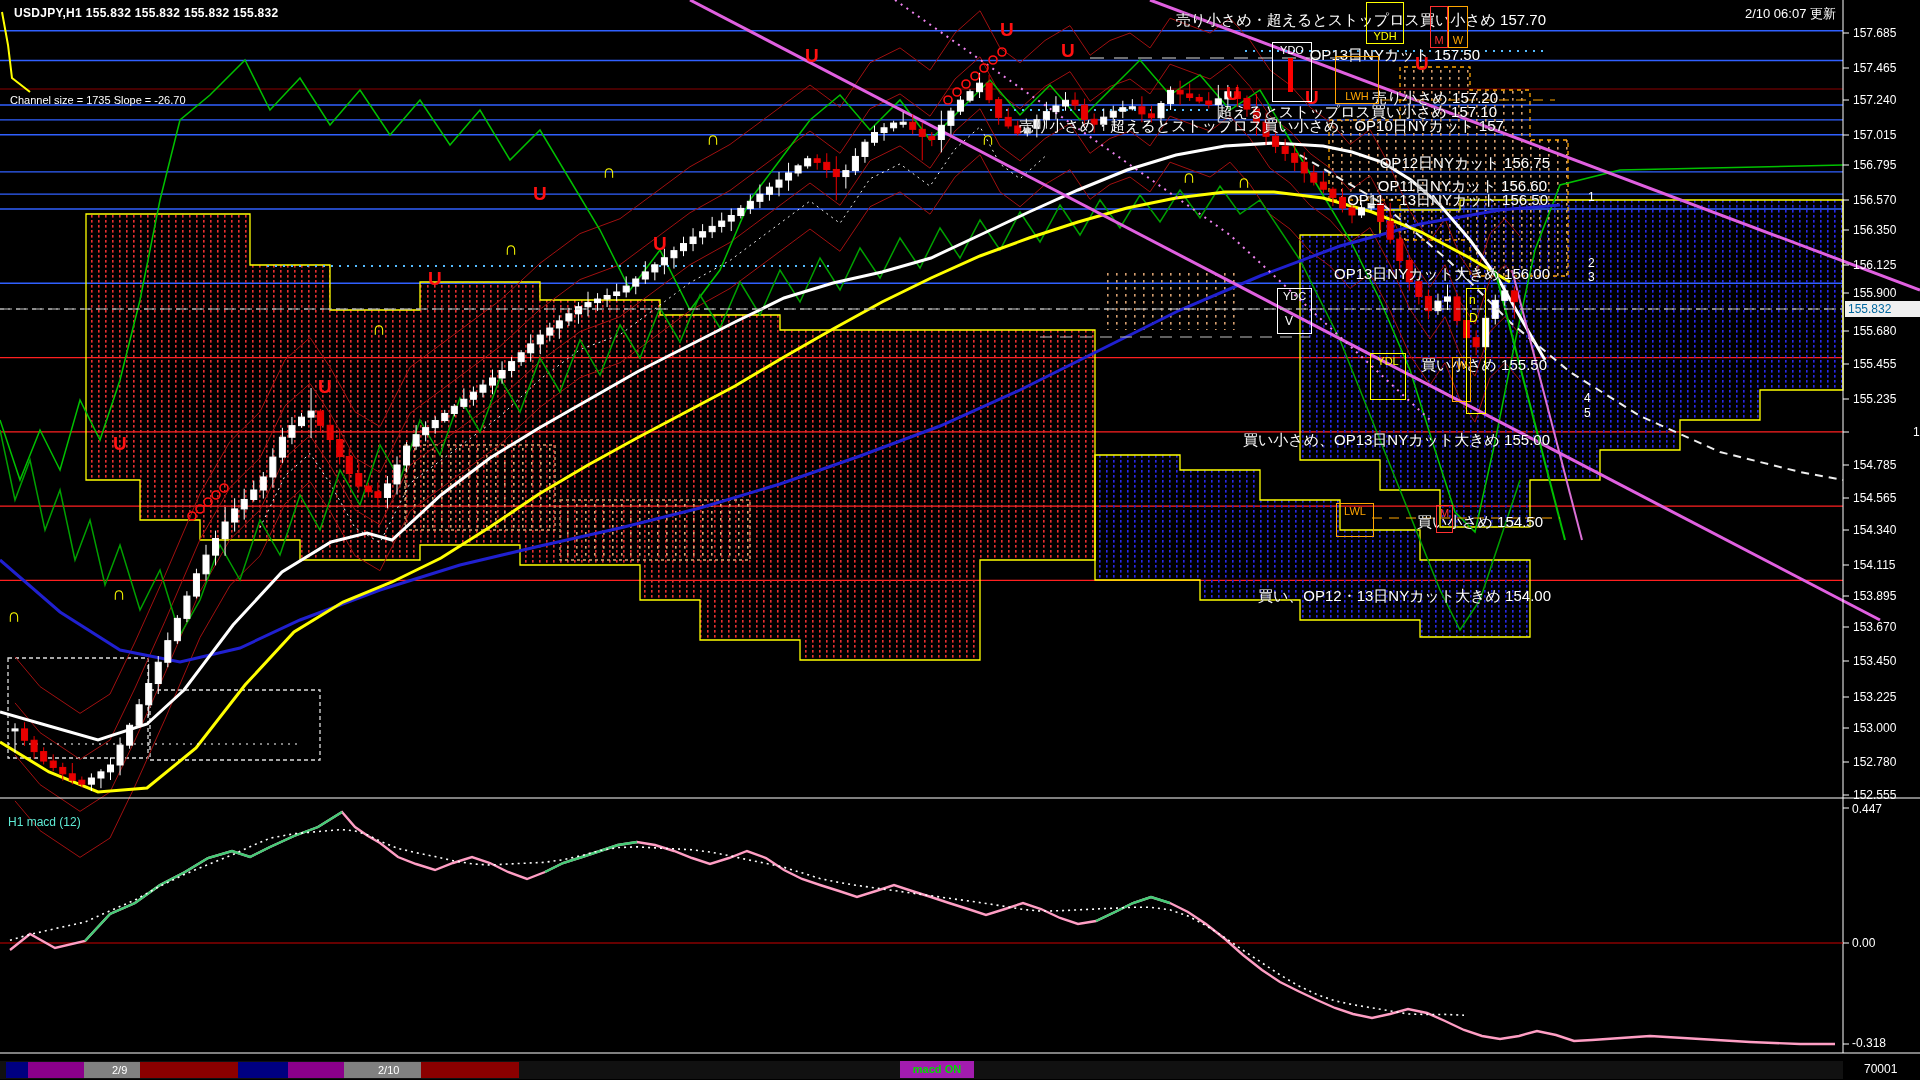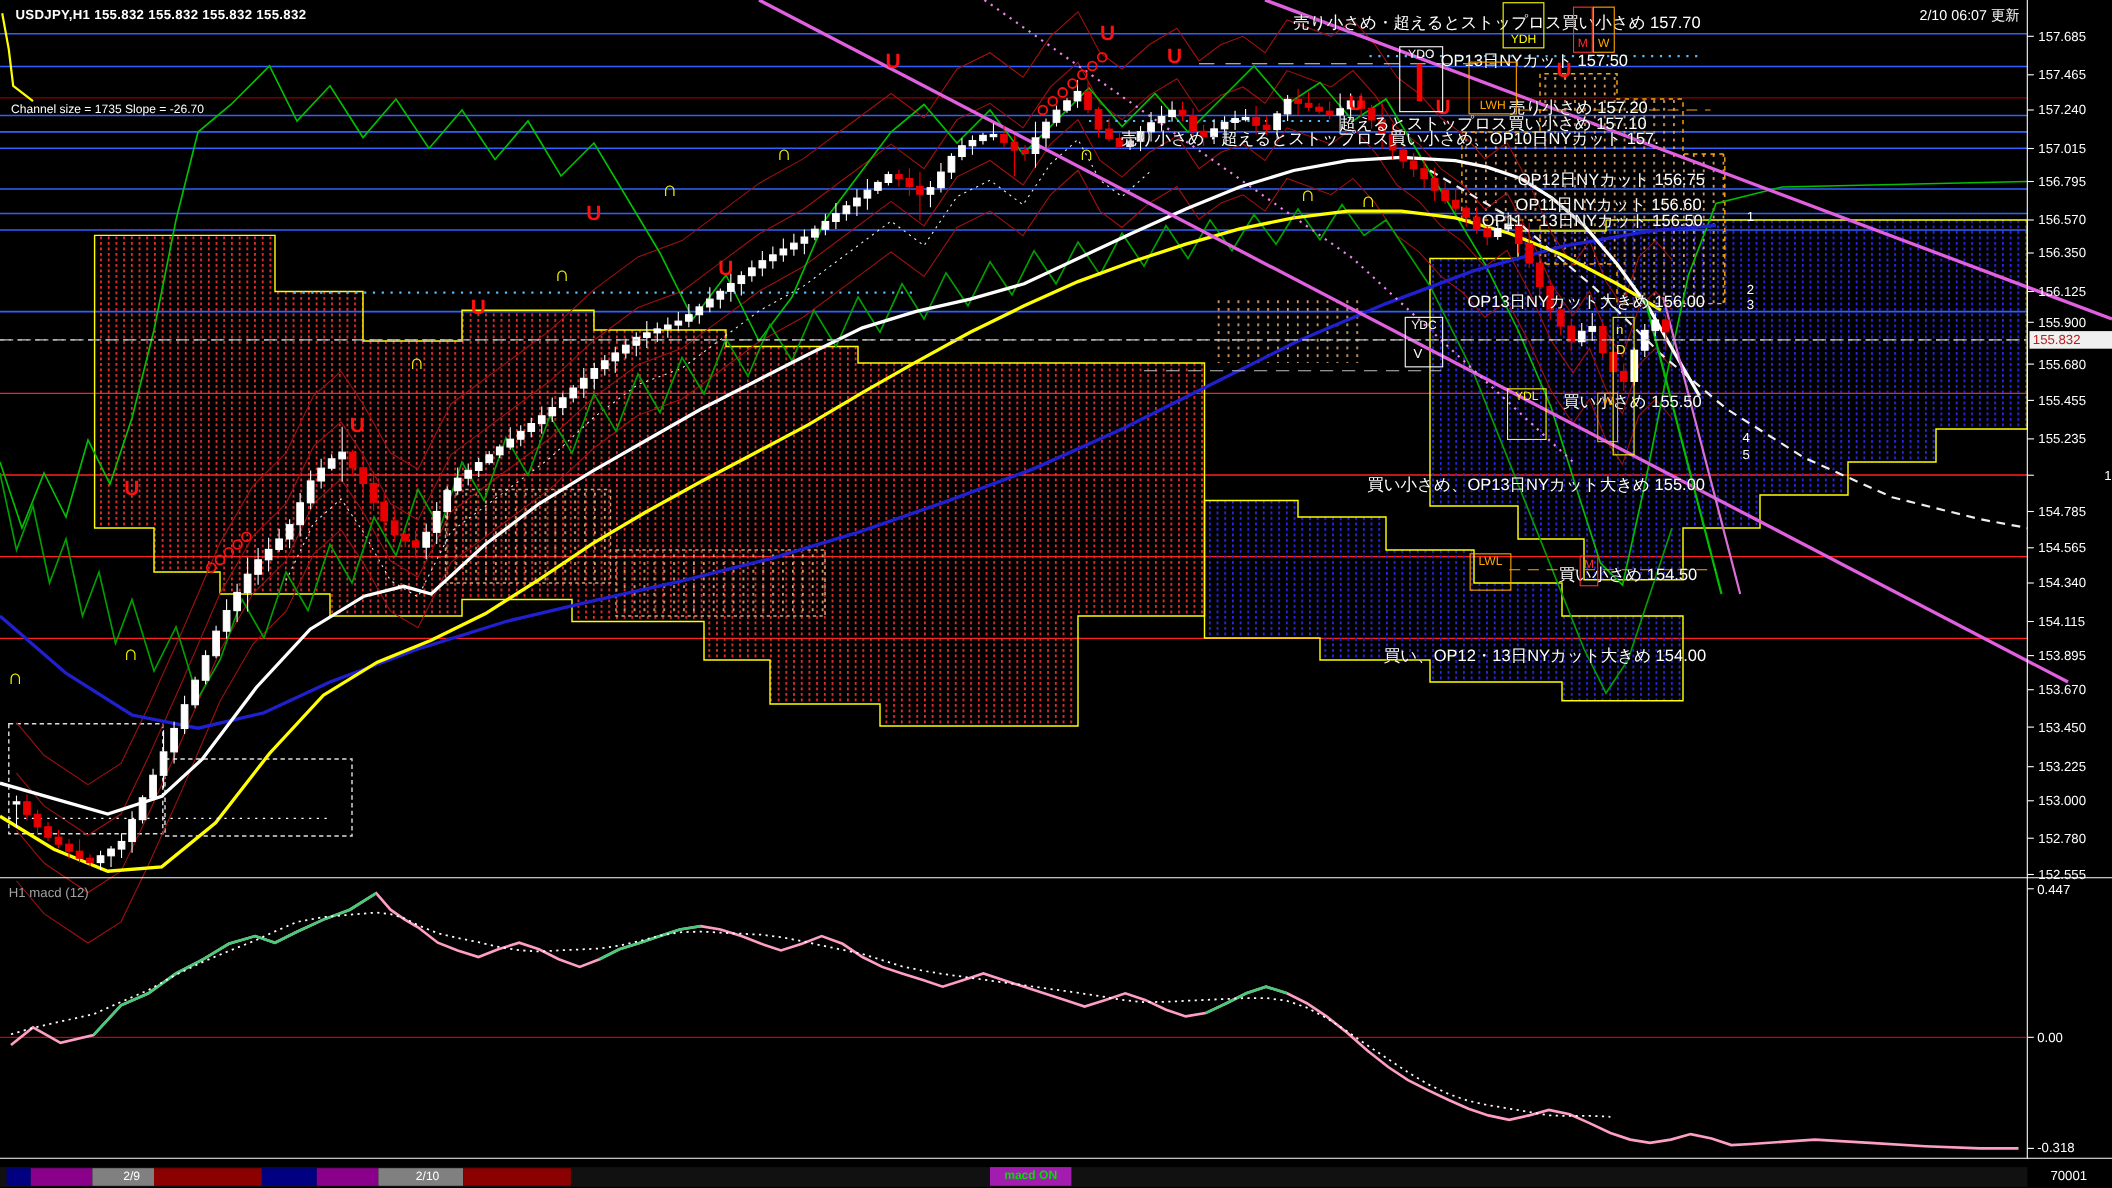--- a/index.html
+++ b/index.html
@@ -6,25 +6,25 @@
   #screen{position:relative;width:1920px;height:1080px;background:#000;overflow:hidden;
           font-family:"Liberation Sans",sans-serif;}
   #chart-svg{position:absolute;left:0;top:0;}
   .abs{position:absolute;white-space:nowrap;}
   .hdr{color:#fff;font-size:12px;font-weight:600;letter-spacing:.3px;}
   .chan{color:#fff;font-size:11px;}
   .wm{color:#fff;font-size:48px;letter-spacing:2px;}
   .upd{color:#fff;font-size:13px;}
   .ann{color:#fff;font-size:15px;text-shadow:0 0 2px #000;}
   .axlbl{color:#fff;font-size:12px;}
-  .tag{background:#f0f0f0;color:#b91c1c;font-size:12px;padding:0 3px;line-height:16px;}
+  .tag{background:#f0f0f0;color:#0369a1;font-size:12px;padding:0 3px;line-height:16px;}
   .lblbox{position:absolute;background:transparent;}
   .lblbox span{position:absolute;font-size:11px;left:0;right:0;text-align:center;}
   .sm{font-size:12px;color:#fff;}
-  .macdlbl{color:#a3a3a3;font-size:12px;}
+  .macdlbl{color:#5eead4;font-size:12px;margin-top:11px;}
   .chip{position:absolute;background:#a21caf;color:#00dd00;font-size:11px;font-weight:700;
         text-align:center;line-height:17px;}
   .tl{color:#fff;font-size:11px;}
 </style>
 </head>
 <body>
 
 <div id="screen">
   <svg id="chart-svg" width="1920" height="1080" viewBox="0 0 1920 1080">
     <defs>

